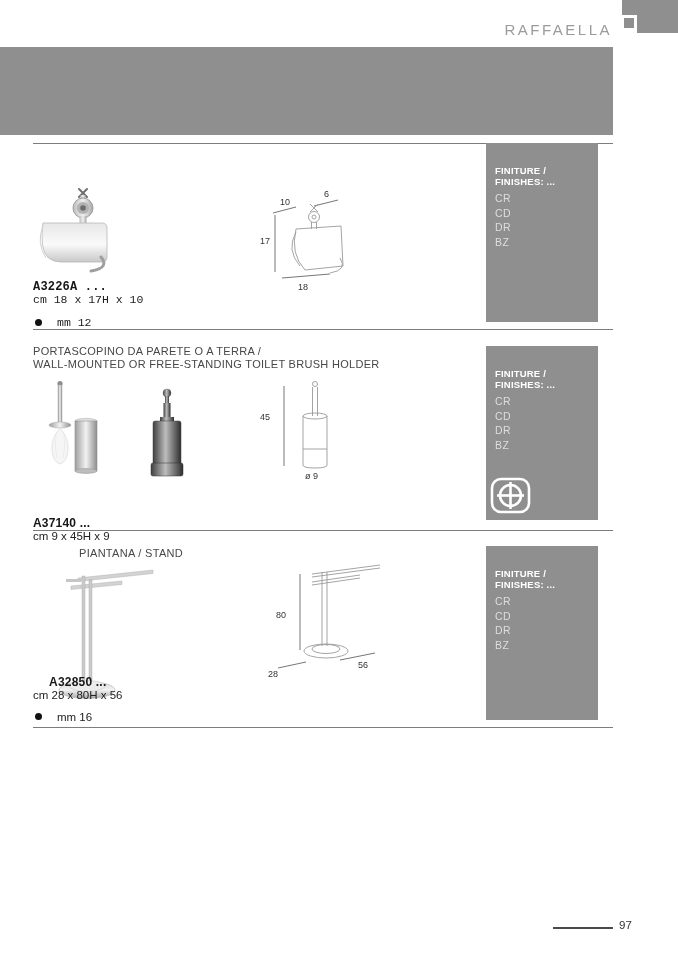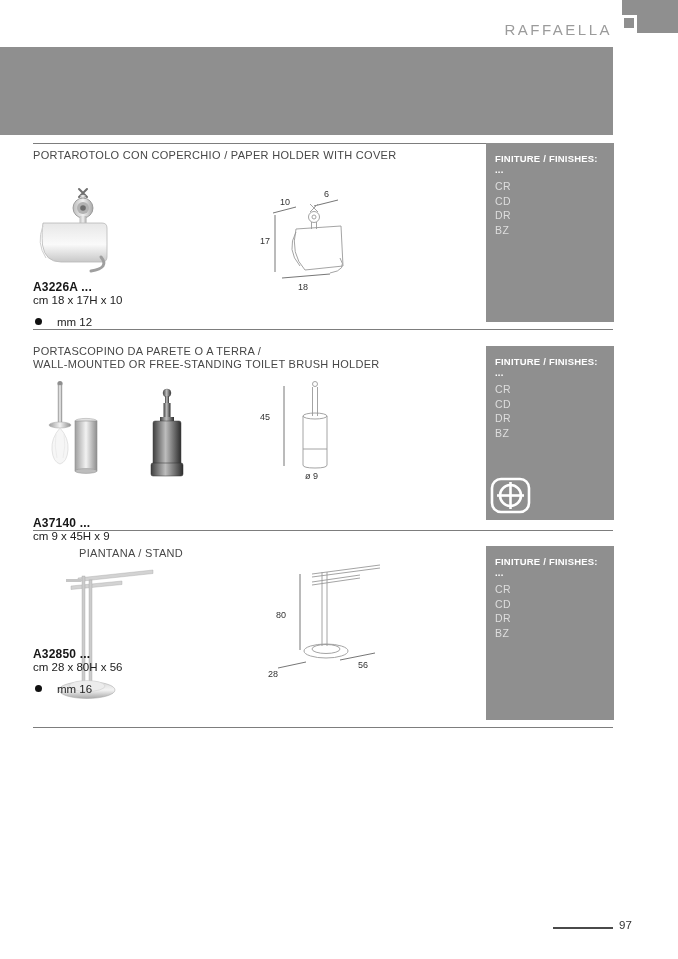--- a/index.html
+++ b/index.html
@@ -22,22 +22,22 @@
   
   .rule { position:absolute; left:33px; width:580px; height:1px; background:#7d7d7d; }
 
   .sec-title {
     position:absolute; left:33px;
     font-size:11px; line-height:13px; color:#474747; letter-spacing:0.3px;
   }
 
   
   .fin-box {
-    position:absolute; left:486px; width:128px; background:#8f8f8f;
-    padding:10px 6px 0 9px;
+    position:absolute; left:486px; width:112px; background:#8f8f8f;
+    padding:22px 6px 0 9px;
   }
   .fin-header { font-size:9.5px; font-weight:bold; color:#ffffff; letter-spacing:0.2px; margin-bottom:4px; }
   .fin-opt { font-size:10.5px; line-height:14.5px; color:#dedede; letter-spacing:0.5px; }
 
   
   .code-block { position:absolute; left:33px; color:#161616; }
   .p-code { font-size:12px; font-weight:bold; line-height:13px; letter-spacing:0.2px; }
   .p-size { font-size:11.5px; line-height:12.5px; color:#222; }
   .p-dist { display:flex; align-items:center; margin-top:9px; }
   .dot { width:7px; height:7px; border-radius:50%; background:#111; margin:0 15px 0 2px; }
@@ -58,23 +58,20 @@
 
 <div class="page">
 
   <div class="brand">RAFFAELLA</div>
   <div class="deco-sq" style="left:622px; top:0; width:56px; height:15px;"></div>
   <div class="deco-sq" style="left:637px; top:15px; width:41px; height:18px;"></div>
   <div class="deco-sq" style="left:624px; top:18px; width:10px; height:10px;"></div>
   <div class="banner"></div>
 
   <div class="rule" style="top:143px;"></div>
-  <div class="sec-title" style="top:149px;">
-    <div>PORTAROTOLO CON COPERCHIO / PAPER HOLDER WITH COVER</div>
-  </div>
 
   <div class="fin-box" style="top:143px; height:179px;">
     <div class="fin-header">FINITURE / FINISHES: ...</div>
     <div class="fin-opt">CR</div>
     <div class="fin-opt">CD</div>
     <div class="fin-opt">DR</div>
     <div class="fin-opt">BZ</div>
   </div>
 
   <div class="abs" style="left:30px; top:186px;">
@@ -118,21 +115,21 @@
         <circle cx="56" cy="35" r="5.5"></circle>
         <circle cx="56" cy="35" r="2"></circle>
         <path d="M53.5 40 L53.5 47 M58.5 40 L58.5 47"></path>
         <path d="M38 47 L83 44 L85 84 L47 88 Q32 72 38 47 Z"></path>
         <path d="M38 50 Q28 68 42 84"></path>
         <path d="M82 76 Q90 88 72 91"></path>
       </g>
     </svg>
   </div>
 
-  <div class="code-block" style="top:281px;">
+  <div class="code-block" style="top:281px;font-family:Liberation Mono, monospace;">
     <div class="p-code">A3226A ...</div>
     <div class="p-size">cm 18 x 17H x 10</div>
     <div class="p-dist">
       <span class="dot"></span>
       <span>mm 12</span>
     </div>
   </div>
 
   <div class="rule" style="top:329px;"></div>
   <div class="sec-title" style="top:345px;">
@@ -262,21 +259,21 @@
         <ellipse cx="66" cy="91" rx="22" ry="7"></ellipse>
         <ellipse cx="66" cy="89" rx="14" ry="4.5"></ellipse>
       </g>
       <line x1="46" y1="102" x2="18" y2="108" class="dim-line"></line>
       <text x="8" y="117" class="dim-label">28</text>
       <line x1="80" y1="100" x2="115" y2="93" class="dim-line"></line>
       <text x="98" y="108" class="dim-label">56</text>
     </svg>
   </div>
 
-  <div class="code-block" style="top:648px;">
+  <div class="code-block" style="top:676px;text-align:center;">
     <div class="p-code">A32850 ...</div>
     <div class="p-size">cm 28 x 80H x 56</div>
     <div class="p-dist">
       <span class="dot"></span>
       <span>mm 16</span>
     </div>
   </div>
 
   <div class="rule" style="top:727px;"></div>
 

